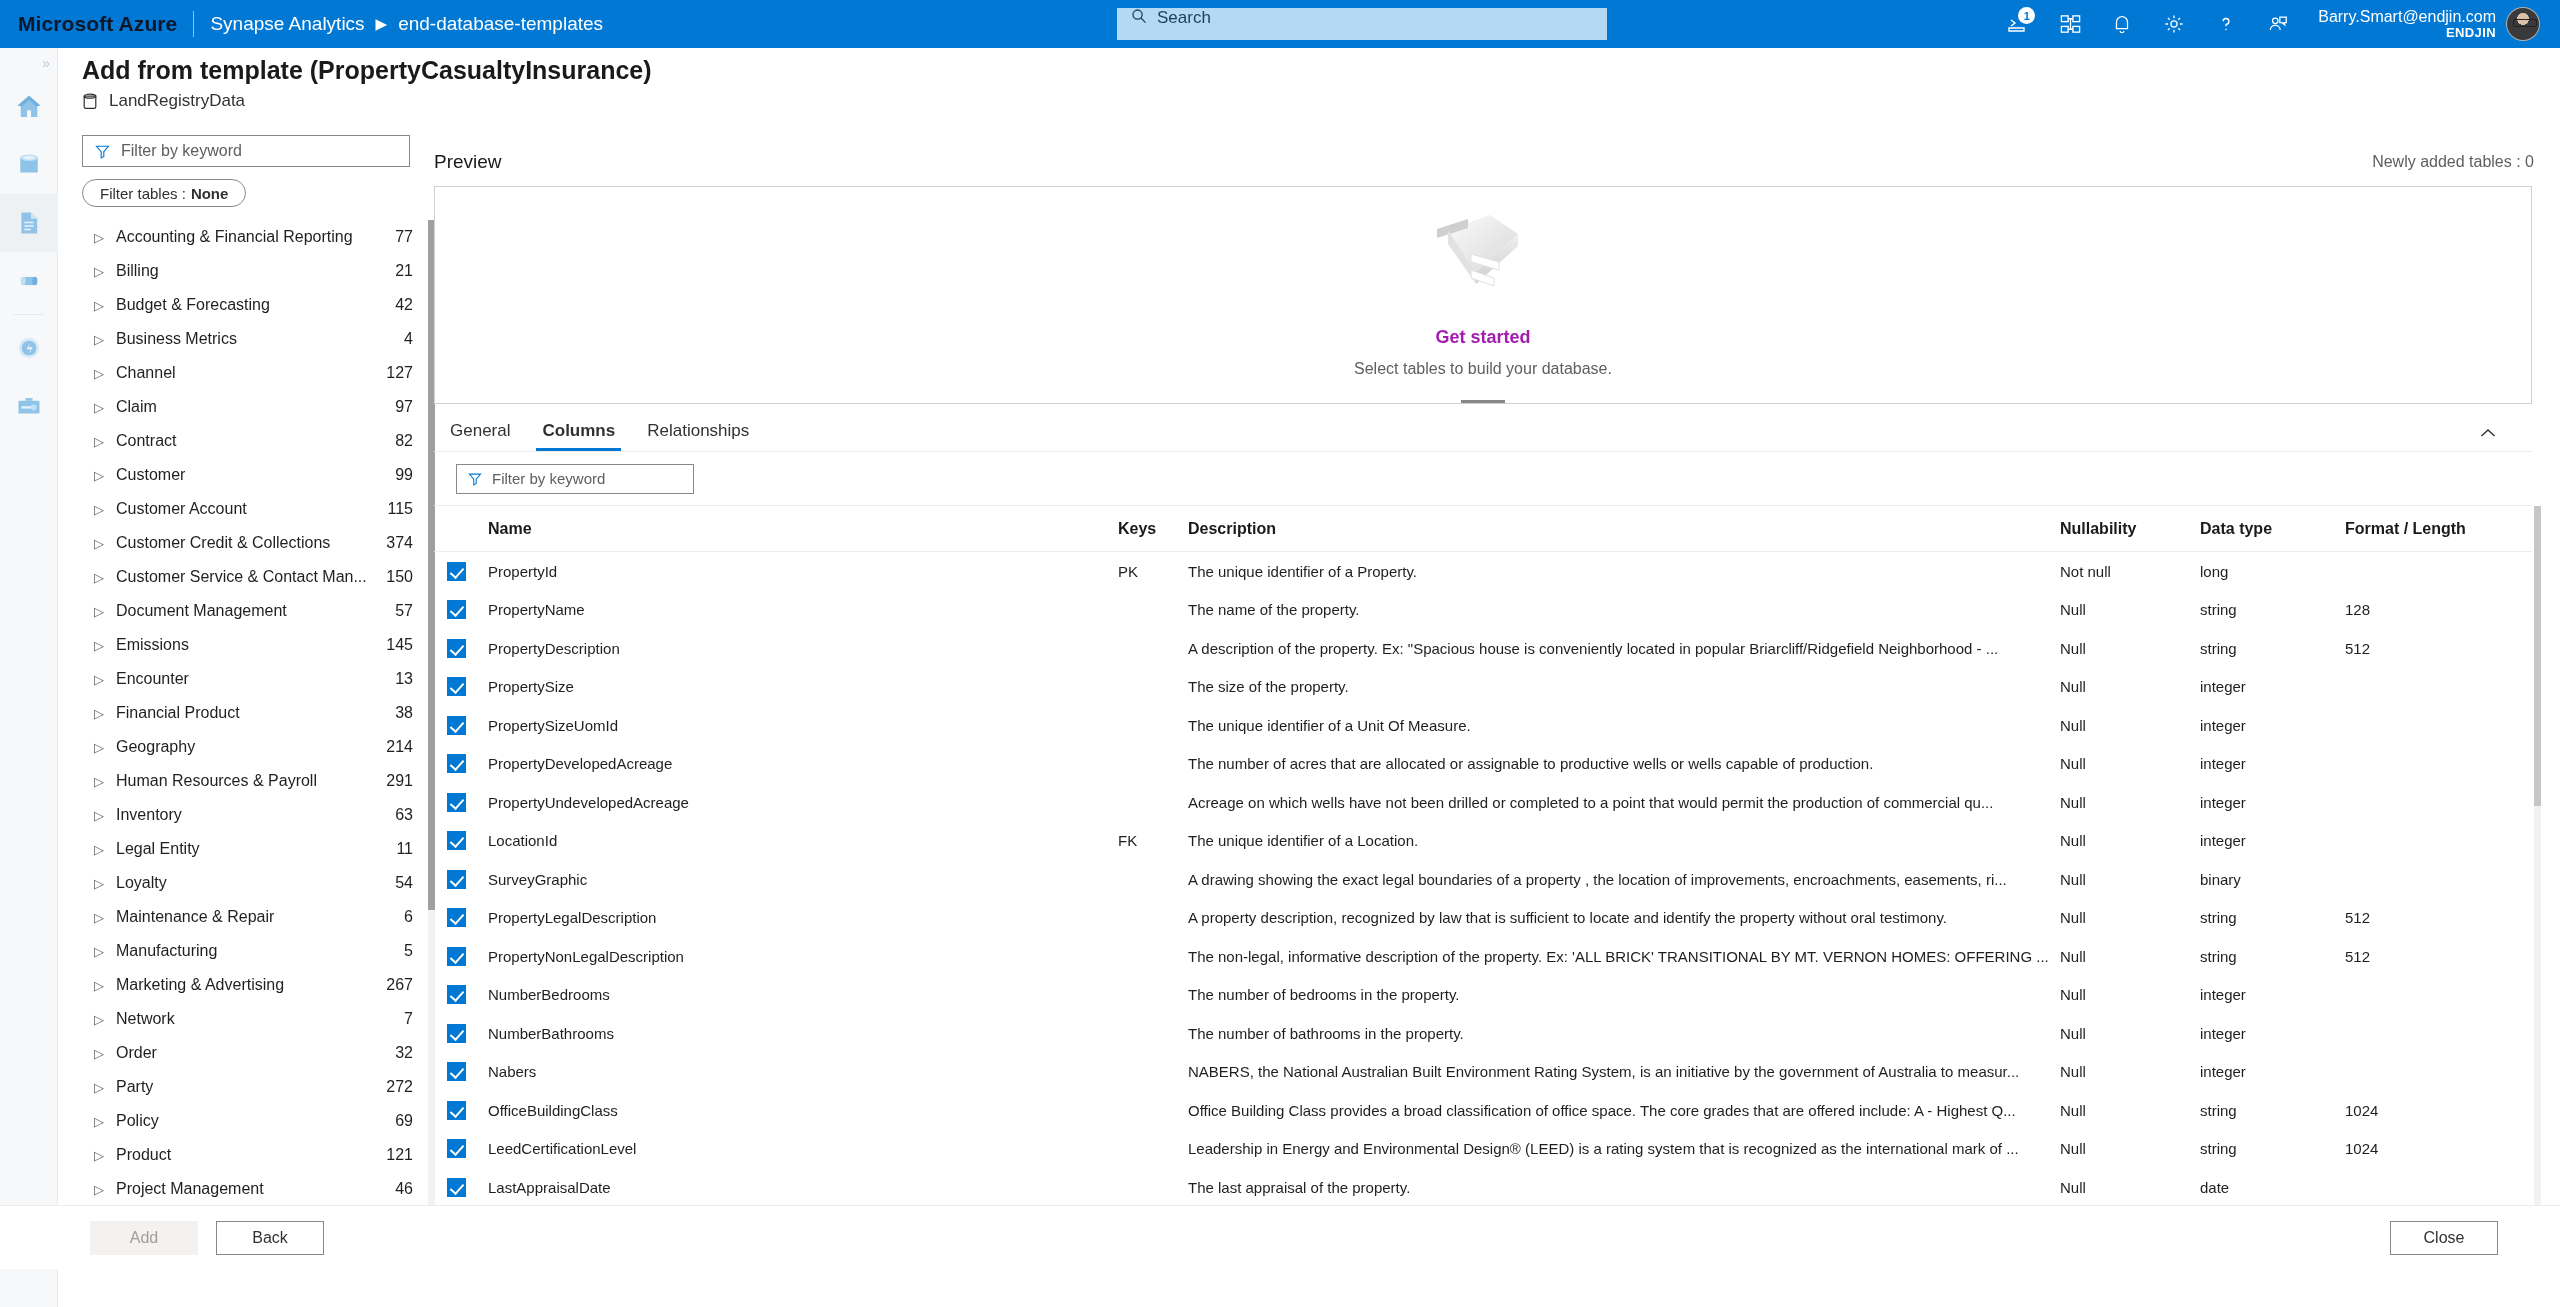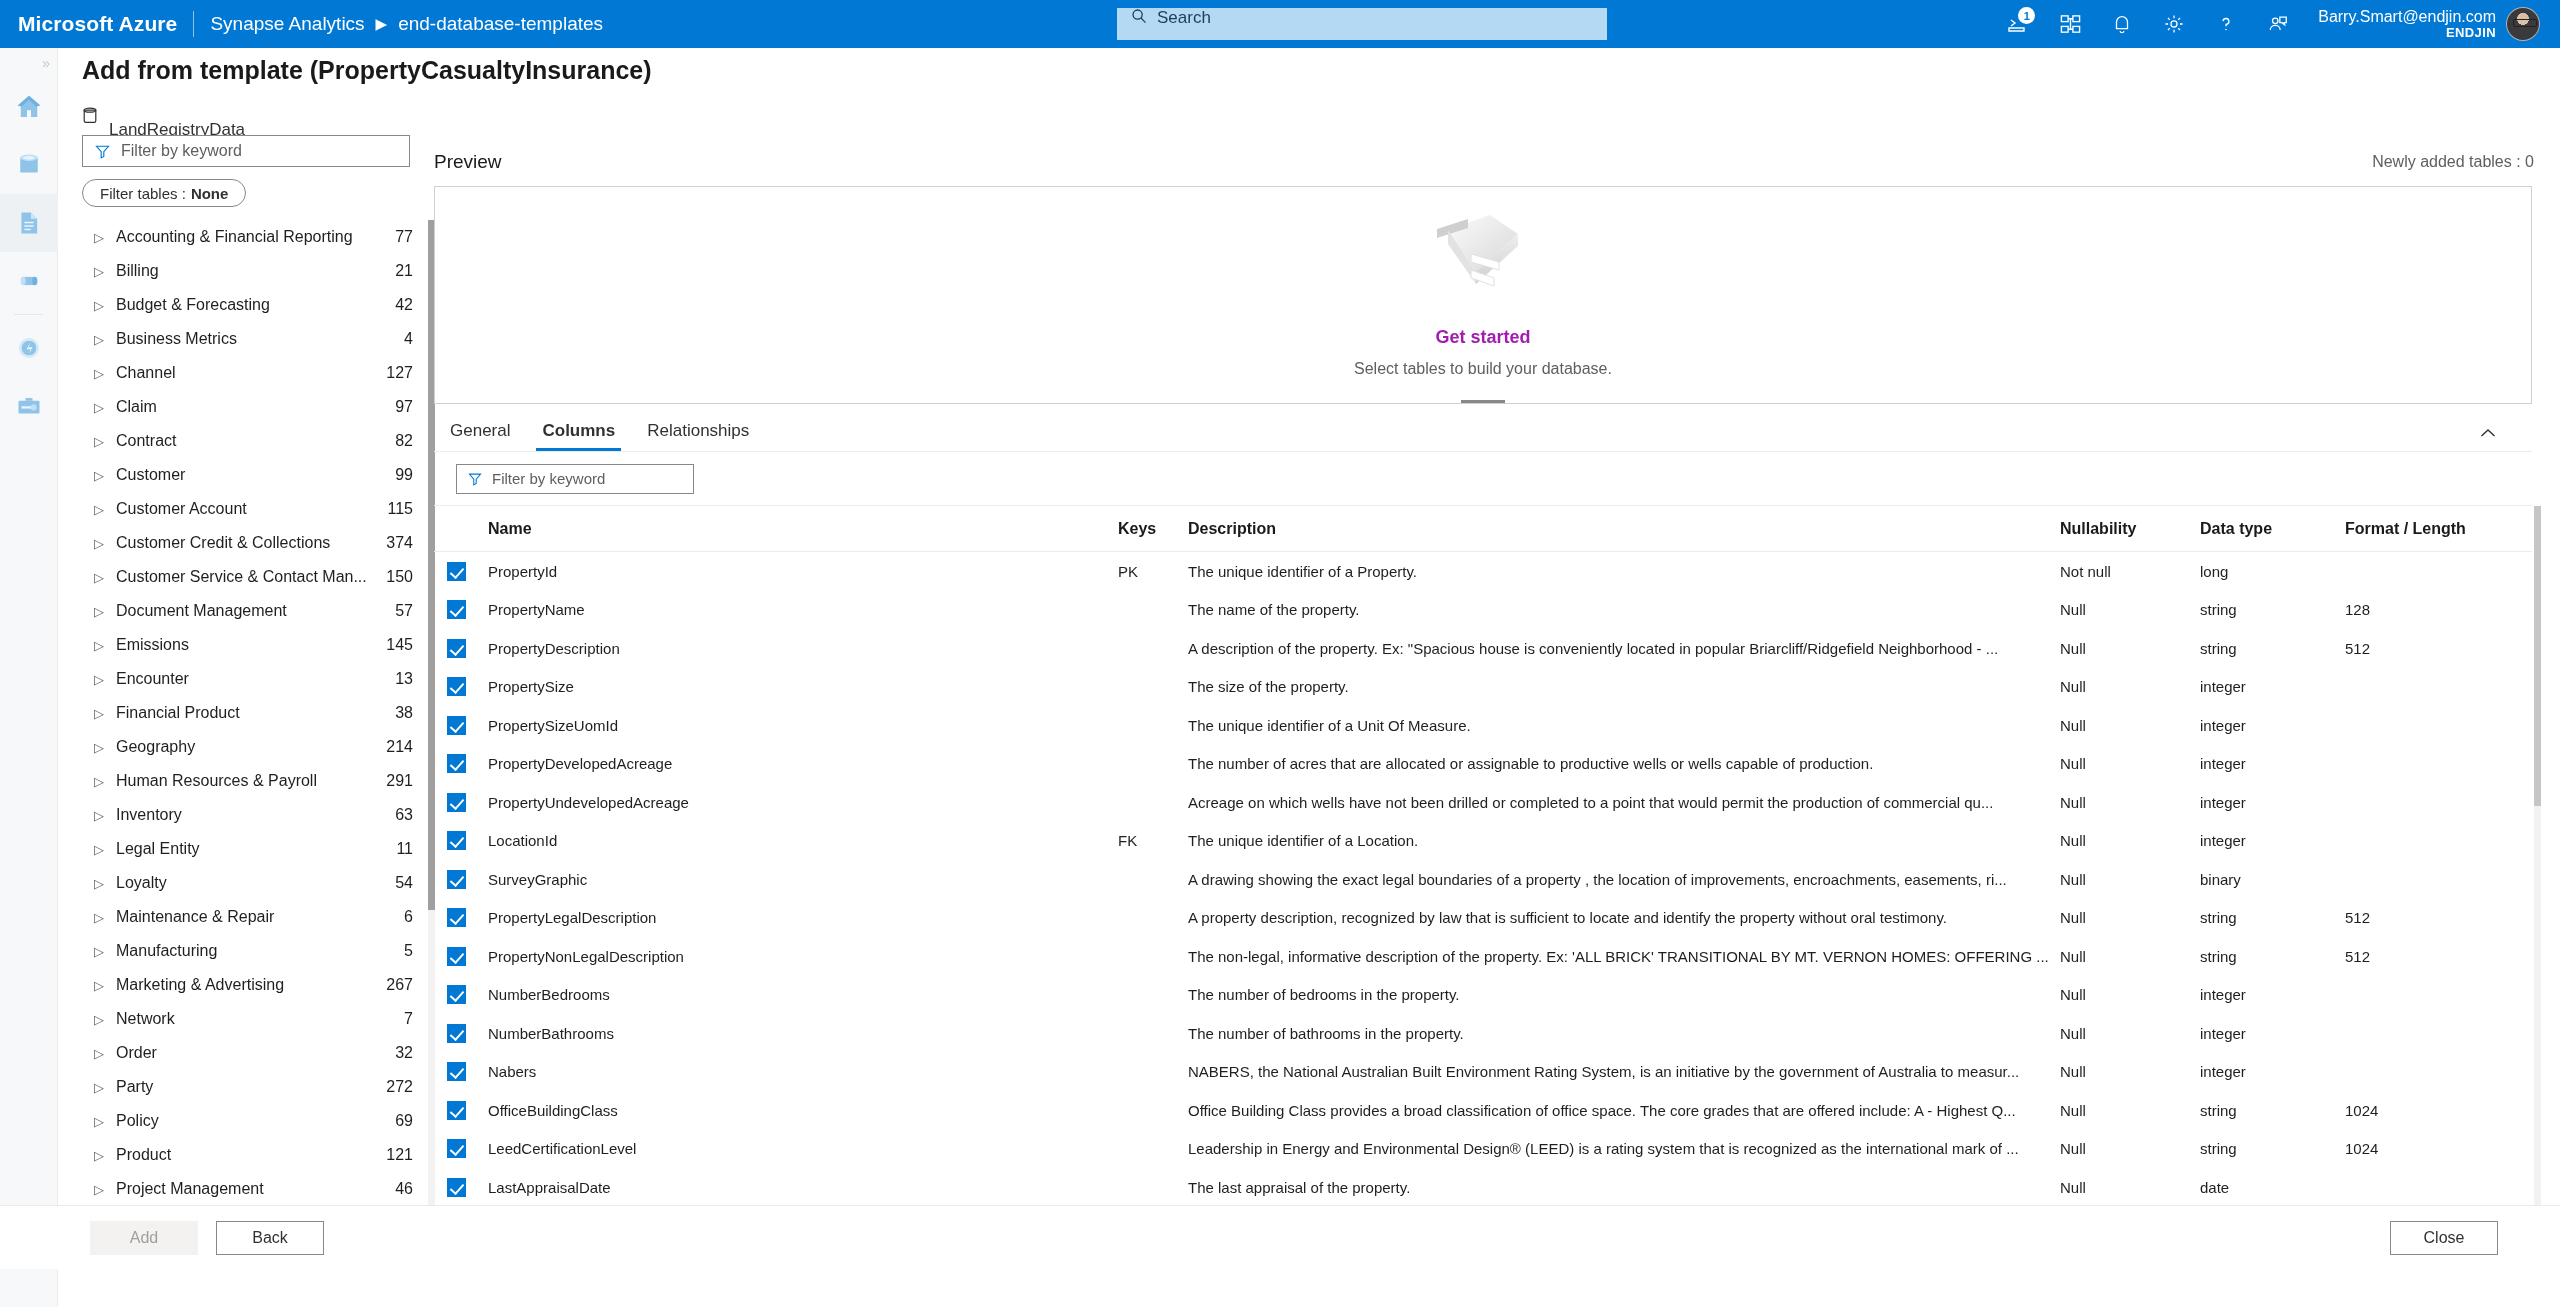--- a/index.html
+++ b/index.html
@@ -10,21 +10,21 @@
     overflow: hidden;
     color: #1b1a19;
   }
 
   
   #topbar {
     position: absolute; left: 0; top: 0; width: 2560px; height: 48px;
     background: #0078D4; display: flex; align-items: center;
   }
   .az-brand {
-    color: #ffffff; font-size: 21px; font-weight: bold;
+    color: #0f172a; font-size: 21px; font-weight: bold;
     padding-left: 18px; letter-spacing: .1px; white-space: nowrap;
   }
   .az-divider {
     width: 1px; height: 26px; background: rgba(255,255,255,.55); margin: 0 16px;
   }
   .bc-item { color:#fff; font-size:19px; white-space:nowrap; }
   .bc-sep  { color:#fff; font-size:15px; margin:0 11px; }
   .bc-item.current { font-size:19px; }
 
   #global-search {
@@ -81,21 +81,21 @@
   .rail-sep { height:1px; margin:4px 14px; background:#E4E8EC; }
 
   
   #page-title {
     position:absolute; left:82px; top:56px;
     font-size:25px; font-weight:bold; color:#1b1a19; white-space:nowrap;
   }
   #db-line {
     position:absolute; left:82px; top:91px; display:flex; align-items:center; gap:11px;
   }
-  #db-line .db-name { font-size:17px; color:#333;margin-top:29px; }
+  #db-line .db-name { font-size:17px; color:#333; }
 
   
   #left-panel {
     position:absolute; left:82px; top:135px; width:350px; height:1090px;
   }
   #tree-filter {
     width:328px; height:32px; border:1px solid #8A8886; background:#fff;
     display:flex; align-items:center; gap:11px; padding-left:12px;
   }
   #tree-filter .ph { color:#605E5C; font-size:16px; }

